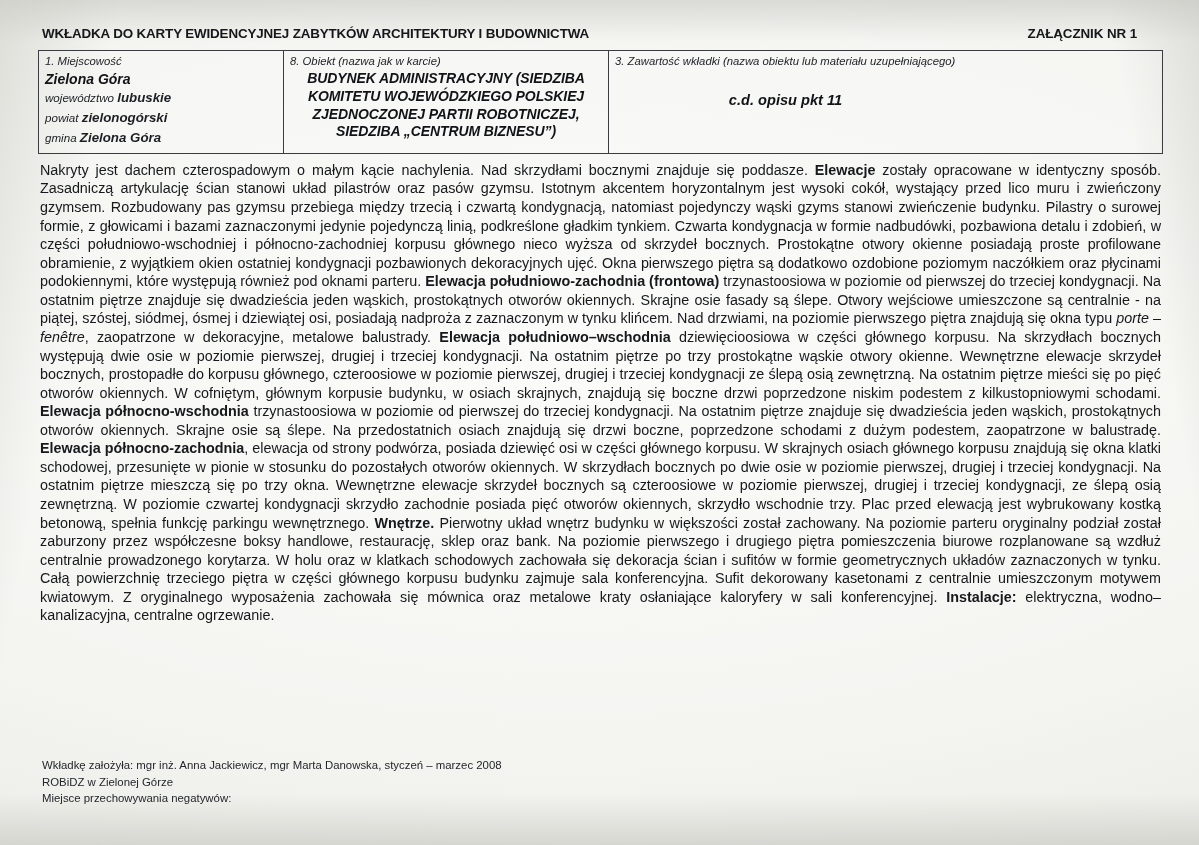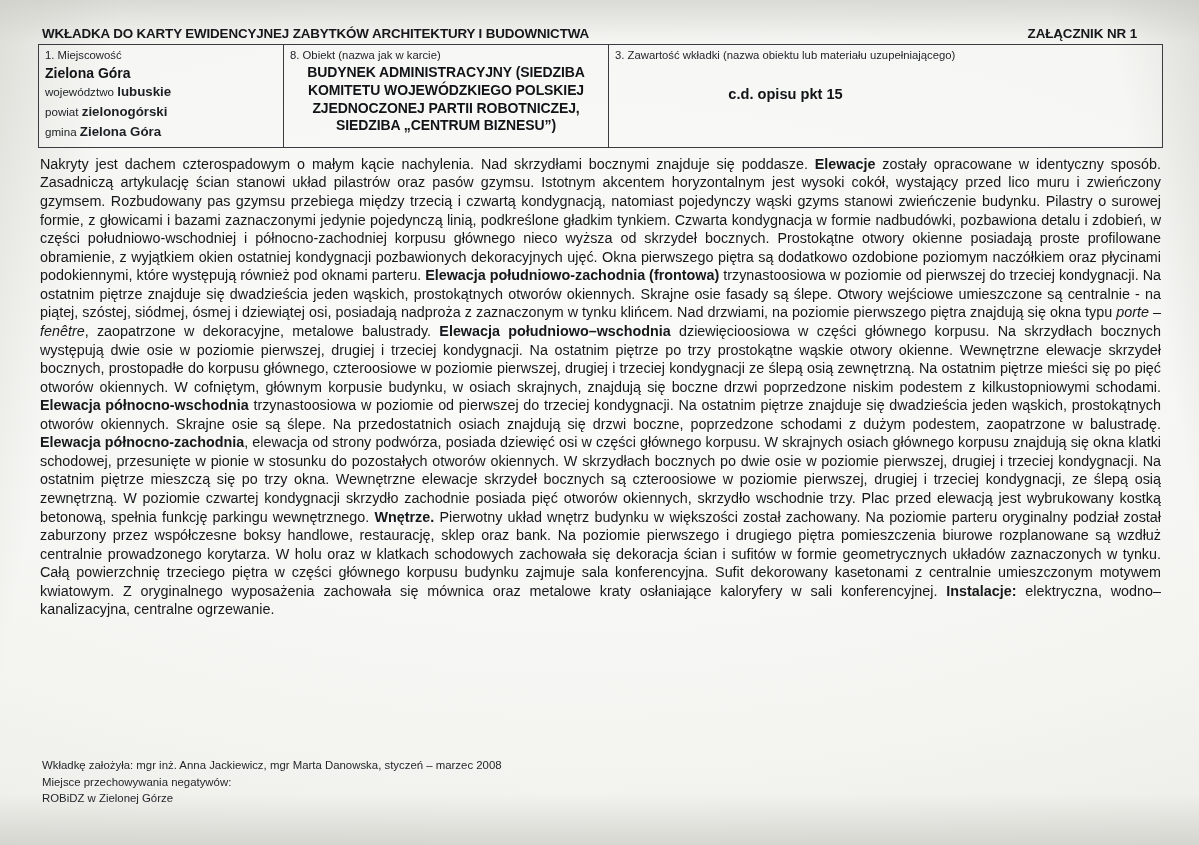--- a/index.html
+++ b/index.html
@@ -62,21 +62,22 @@
     color: #15171a;
     white-space: nowrap;
     padding-right: 22px;
   }
 
   
   table.meta {
     width: 100%;
     border-collapse: collapse;
     table-layout: fixed;
-    margin-top: 1px;
+    margin-top: 7px;
+    font-style: italic;
   }
   table.meta td {
     border: 1px solid #3a3d40;
     vertical-align: top;
     padding: 3px 6px 5px 6px;
     background: rgba(255,255,255,0.18);
   }
   td.c1 { width: 232px; }
   td.c2 { width: 312px; }
   td.c3 { width: auto; }
@@ -190,29 +191,29 @@
             <div>BUDYNEK ADMINISTRACYJNY (SIEDZIBA</div>
             <div>KOMITETU WOJEWÓDZKIEGO POLSKIEJ</div>
             <div>ZJEDNOCZONEJ PARTII ROBOTNICZEJ,</div>
             <div>SIEDZIBA „CENTRUM BIZNESU”)</div>
           </div>
         </td>
 
         <td class="c3">
           <div class="field-caption">3. Zawartość wkładki (nazwa obiektu lub materiału uzupełniającego)</div>
           <div class="c3-inner">
-            <div class="cd-opisu">c.d. opisu pkt 15</div>
+            <div class="cd-opisu">c.d. opisu pkt 11</div>
           </div>
         </td>
       </tr>
     </tbody>
       </table>
 
     <div class="body-text"><span>Nakryty jest dachem czterospadowym o małym kącie nachylenia. Nad skrzydłami bocznymi znajduje się poddasze. </span><b>Elewacje</b><span> zostały opracowane w identyczny sposób. Zasadniczą artykulację ścian stanowi układ pilastrów oraz pasów gzymsu. Istotnym akcentem horyzontalnym jest wysoki cokół, wystający przed lico muru i zwieńczony gzymsem. Rozbudowany pas gzymsu przebiega między trzecią i czwartą kondygnacją, natomiast pojedynczy wąski gzyms stanowi zwieńczenie budynku. Pilastry o surowej formie, z głowicami i bazami zaznaczonymi jedynie pojedynczą linią, podkreślone gładkim tynkiem. Czwarta kondygnacja w formie nadbudówki, pozbawiona detalu i zdobień, w części południowo-wschodniej i północno-zachodniej korpusu głównego nieco wyższa od skrzydeł bocznych. Prostokątne otwory okienne posiadają proste profilowane obramienie, z wyjątkiem okien ostatniej kondygnacji pozbawionych dekoracyjnych ujęć. Okna pierwszego piętra są dodatkowo ozdobione poziomym naczółkiem oraz płycinami podokiennymi, które występują również pod oknami parteru. </span><b>Elewacja południowo-zachodnia (frontowa)</b><span> trzynastoosiowa w poziomie od pierwszej do trzeciej kondygnacji. Na ostatnim piętrze znajduje się dwadzieścia jeden wąskich, prostokątnych otworów okiennych. Skrajne osie fasady są ślepe. Otwory wejściowe umieszczone są centralnie  - na piątej, szóstej, siódmej, ósmej i dziewiątej osi, posiadają nadproża z zaznaczonym w tynku klińcem. Nad drzwiami, na poziomie pierwszego piętra znajdują się okna typu </span><i>porte – fenêtre</i><span>, zaopatrzone w dekoracyjne, metalowe balustrady. </span><b>Elewacja południowo–wschodnia</b><span> dziewięcioosiowa w części głównego korpusu. Na  skrzydłach bocznych występują dwie osie w poziomie pierwszej, drugiej i trzeciej kondygnacji. Na ostatnim piętrze po trzy prostokątne wąskie otwory okienne. Wewnętrzne elewacje skrzydeł bocznych, prostopadłe do korpusu głównego, czteroosiowe w poziomie pierwszej, drugiej i trzeciej kondygnacji ze ślepą osią zewnętrzną. Na ostatnim piętrze mieści się po pięć otworów okiennych. W cofniętym, głównym korpusie budynku, w osiach skrajnych, znajdują się boczne drzwi poprzedzone niskim podestem z kilkustopniowymi schodami. </span><b>Elewacja północno-wschodnia</b><span> trzynastoosiowa w poziomie od pierwszej do trzeciej kondygnacji. Na ostatnim piętrze znajduje się dwadzieścia jeden wąskich, prostokątnych otworów okiennych. Skrajne osie są ślepe. Na przedostatnich osiach znajdują się drzwi boczne, poprzedzone schodami z dużym podestem, zaopatrzone w balustradę. </span><b>Elewacja północno-zachodnia</b><span>, elewacja od strony podwórza, posiada dziewięć osi w części głównego korpusu. W skrajnych osiach głównego korpusu znajdują się okna klatki schodowej, przesunięte w pionie w stosunku do pozostałych otworów okiennych. W skrzydłach bocznych po dwie osie w poziomie pierwszej, drugiej i trzeciej kondygnacji. Na ostatnim piętrze mieszczą się po trzy okna. Wewnętrzne elewacje skrzydeł bocznych są czteroosiowe w poziomie pierwszej, drugiej i trzeciej kondygnacji, ze ślepą osią zewnętrzną. W poziomie czwartej kondygnacji skrzydło zachodnie posiada pięć otworów okiennych, skrzydło wschodnie trzy. Plac przed elewacją jest wybrukowany kostką betonową, spełnia funkcję parkingu wewnętrznego. </span><b>Wnętrze.</b><span> Pierwotny układ wnętrz budynku w większości został zachowany. Na poziomie parteru  oryginalny podział został zaburzony przez współczesne boksy handlowe, restaurację, sklep oraz bank. Na poziomie pierwszego i drugiego piętra pomieszczenia biurowe rozplanowane są wzdłuż centralnie prowadzonego korytarza. W holu oraz w klatkach schodowych zachowała się dekoracja ścian i sufitów w formie geometrycznych układów zaznaczonych w tynku. Całą powierzchnię trzeciego piętra w części głównego korpusu budynku zajmuje sala konferencyjna. Sufit dekorowany kasetonami z centralnie umieszczonym motywem kwiatowym. Z oryginalnego wyposażenia zachowała się mównica oraz metalowe kraty osłaniające kaloryfery w sali konferencyjnej. </span><b>Instalacje:</b><span> elektryczna, wodno–kanalizacyjna, centralne ogrzewanie.</span></div>
 
   </div>
 
   <div class="footer">
     <div>Wkładkę założyła: mgr inż. Anna Jackiewicz, mgr Marta Danowska, styczeń – marzec 2008</div>
+    <div>ROBiDZ w Zielonej Górze</div>
     <div>Miejsce przechowywania negatywów:</div>
-    <div>ROBiDZ w Zielonej Górze</div>
   </div>
 </div>
 
 </body></html>

